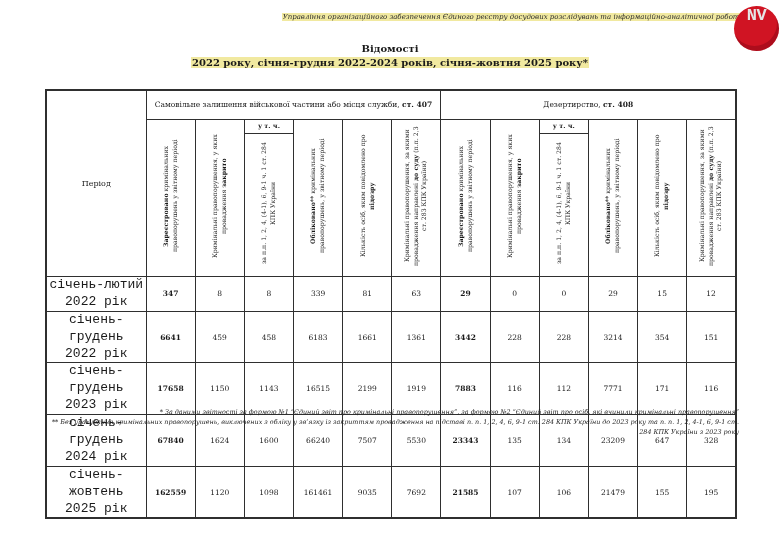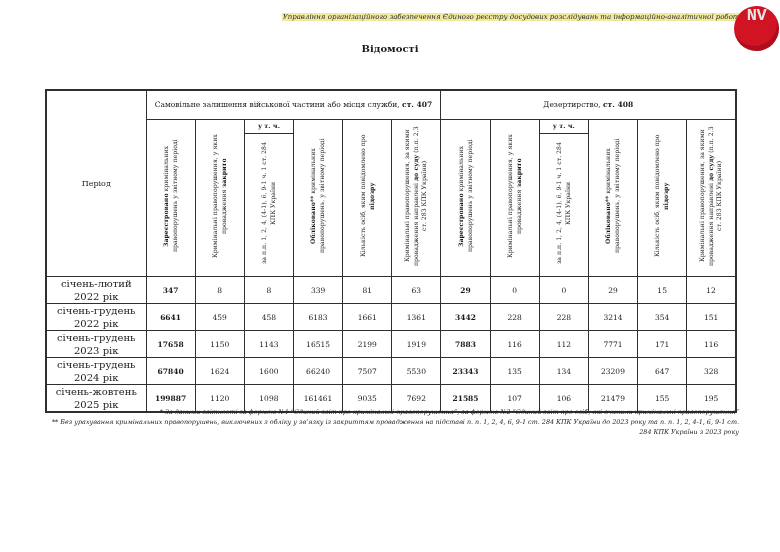--- a/index.html
+++ b/index.html
@@ -42,21 +42,21 @@
   .group-h{font-weight:normal;font-size:7.5px;line-height:1.35;height:28px;padding:1px 4px;}
   .sub-h{font-size:6.5px;font-weight:bold;height:13px;line-height:1.1;}
   .rot-c{vertical-align:middle;}
   .rot{
     writing-mode:vertical-rl;transform:rotate(180deg);display:inline-block;
     max-height:146px;font-size:6.2px;line-height:1.4;font-weight:normal;padding:1px 0;
   }
   .r-rot th{height:138px;}
   .r-data td{height:26px;font-size:7.5px;}
   td.f{font-weight:bold;}
-  td.period{font-size:10px;line-height:1.3;}
+  td.period{font-size:13px;line-height:1.3;font-family:Liberation Mono, monospace;}
 
   
   .footnotes{
     position:absolute;left:45px;top:408px;width:694px;font-style:italic;
     font-size:6.4px;line-height:1.55;color:#222;text-align:right;
   }
   .footnotes div{margin:0;}
 </style>
 </head>
 <body>
@@ -64,20 +64,21 @@
 <div class="org-header">
   <span class="hl">Управління організаційного забезпечення Єдиного реєстру досудових розслідувань та інформаційно-аналітичної роботи</span>
 </div>
 
 <div class="nv-logo">
   <span>NV</span>
 </div>
 
 <div class="title">
   <div>Відомості</div>
+  <div><span class="hl">2022 року, січня-грудня 2022-2024 років, січня-жовтня 2025 року*</span></div>
 </div>
 
 <table class="main">
   <colgroup>
       <col class="c-period">
       <col span="12" class="c-val">
     </colgroup>
   <tbody>
     <tr>
       <th class="period-h" rowspan="3">Період</th>
@@ -173,21 +174,21 @@
       <td>134</td>
       <td>23209</td>
       <td>647</td>
       <td>328</td>
     </tr>
     <tr class="r-data">
       <td class="period">
           <div>січень-жовтень</div>
           <div>2025 рік</div>
         </td>
-      <td class="f">199887</td>
+      <td class="f">162559</td>
       <td>1120</td>
       <td>1098</td>
       <td>161461</td>
       <td>9035</td>
       <td>7692</td>
       <td class="f">21585</td>
       <td>107</td>
       <td>106</td>
       <td>21479</td>
       <td>155</td>

